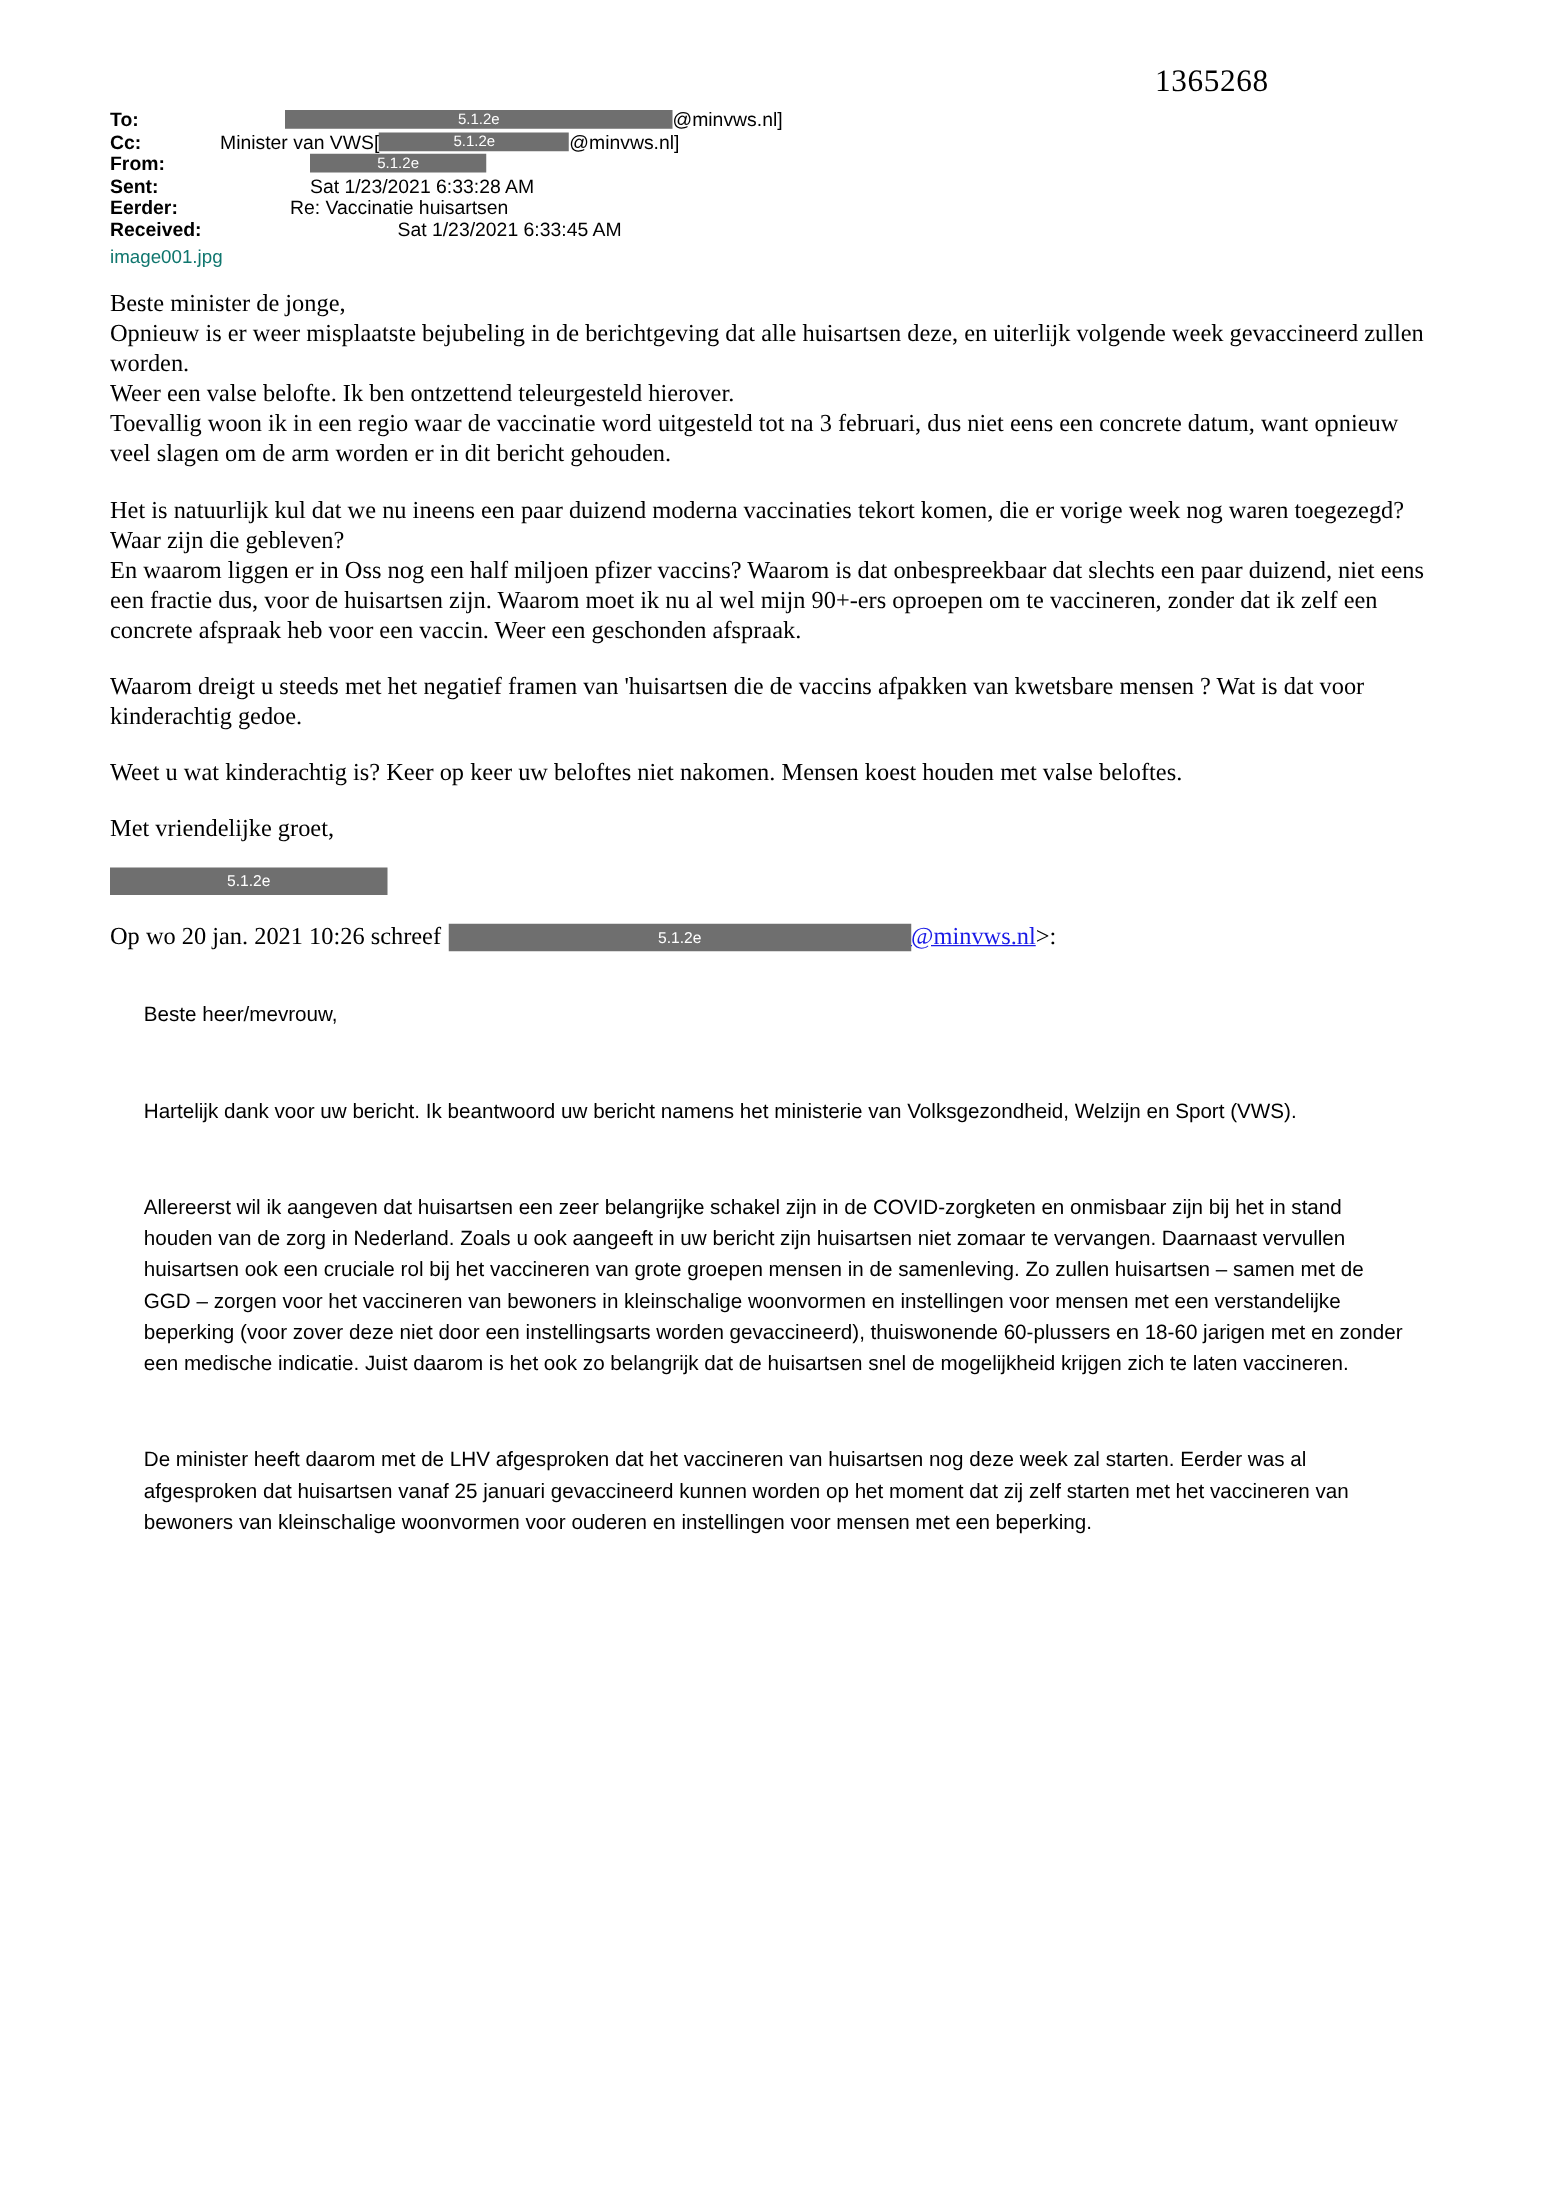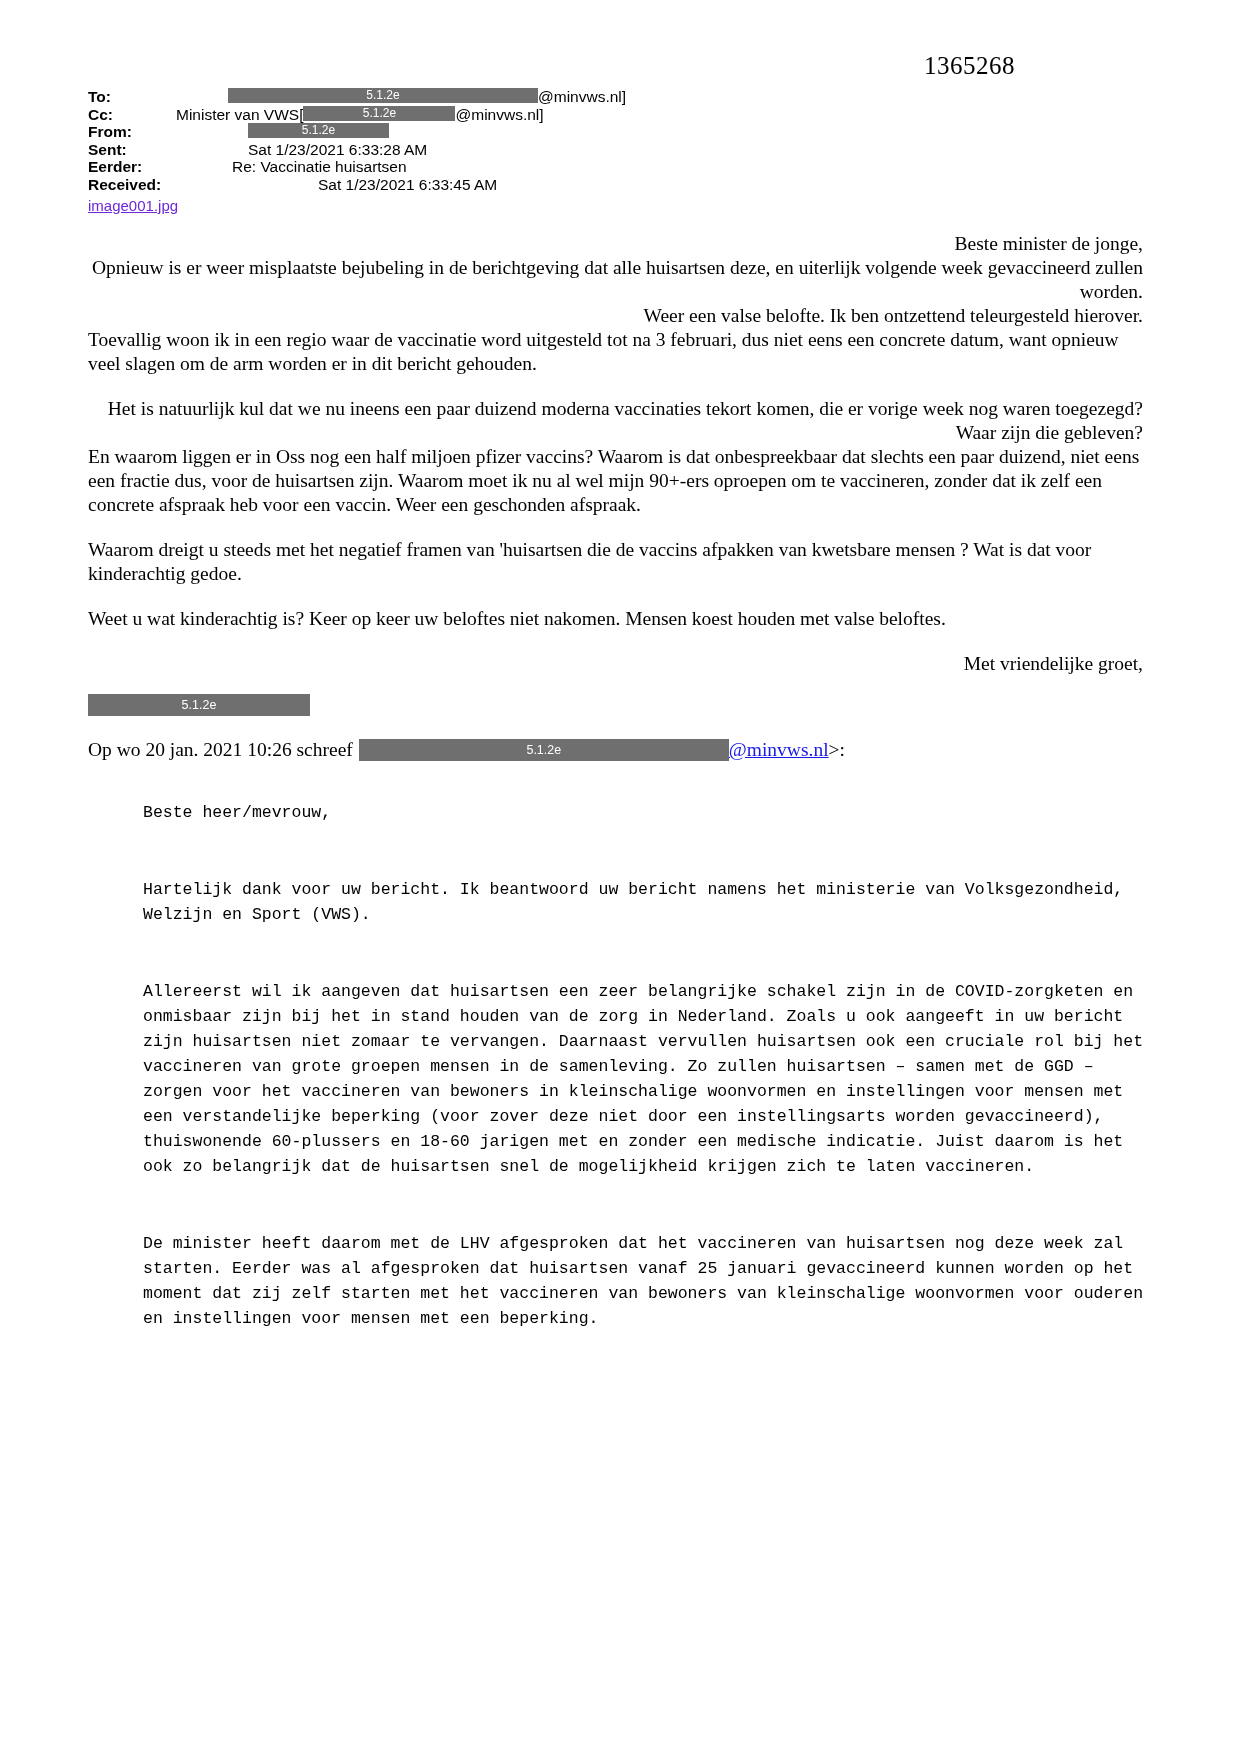--- a/index.html
+++ b/index.html
@@ -67,41 +67,39 @@
     line-height: 15px;
     height: 15px;
     overflow: hidden;
   }
   .attachment {
     position: absolute;
     top: 197px;
     left: 88px;
     font-family: "Liberation Sans", sans-serif;
     font-size: 15px;
-    color: #6d28d9;
-    text-decoration: underline;
+    color: #0f766e;
   }
 
   
   .body-top {
     position: absolute;
     top: 232px;
     left: 88px;
     width: 1055px;
     font-family: "Liberation Serif", serif;
     font-size: 19.5px;
     line-height: 24px;
     color: #000;
   }
   .body-top p {
     margin: 0 0 21px 0;
   }
   .body-top p.tight {
     margin-bottom: 0;
-    text-align: right;
   }
 
   .sig-redact {
     display: block;
     width: 222px;
     height: 22px;
     background: #6f6f6f;
     color: #fff;
     font-family: "Liberation Sans", sans-serif;
     font-size: 12.5px;
@@ -133,25 +131,24 @@
     color: #1a1ae6;
     text-decoration: underline;
   }
 
   
   .quoted {
     position: absolute;
     top: 800px;
     left: 115px;
     width: 1010px;
-    font-family: Liberation Mono, monospace;
+    font-family: Liberation Sans, sans-serif;
     font-size: 16.5px;
     line-height: 25px;
     color: #000;
-    margin-left: 28px;
   }
   .quoted p {
     margin: 0 0 52px 0;
   }
   .quoted p:last-child {
     margin-bottom: 0;
   }
 </style>
 </head>
 <body>

